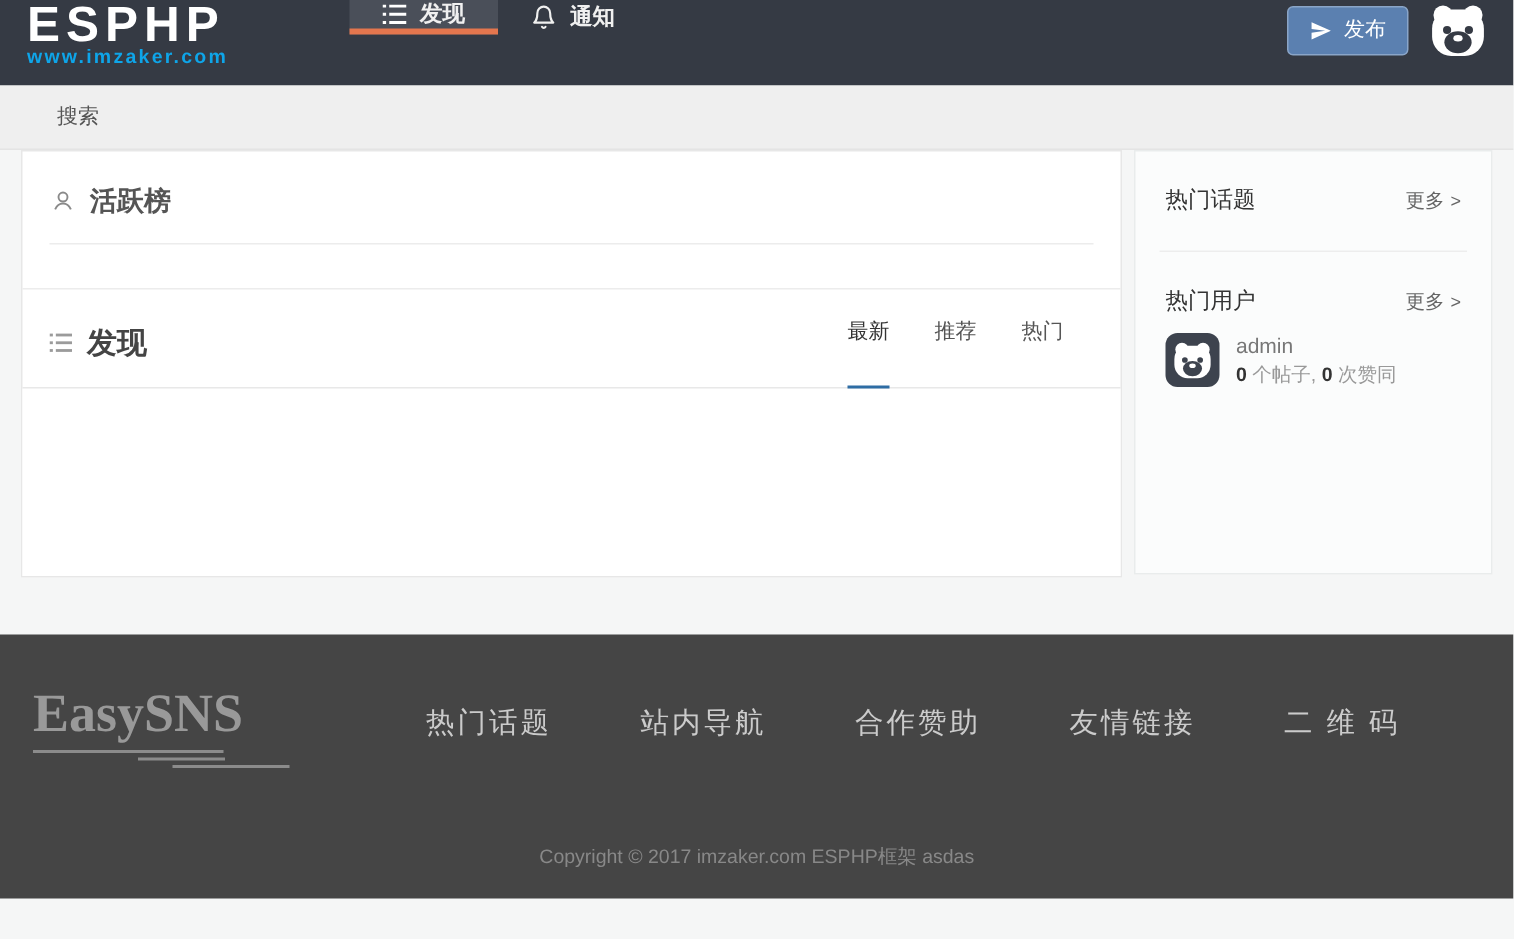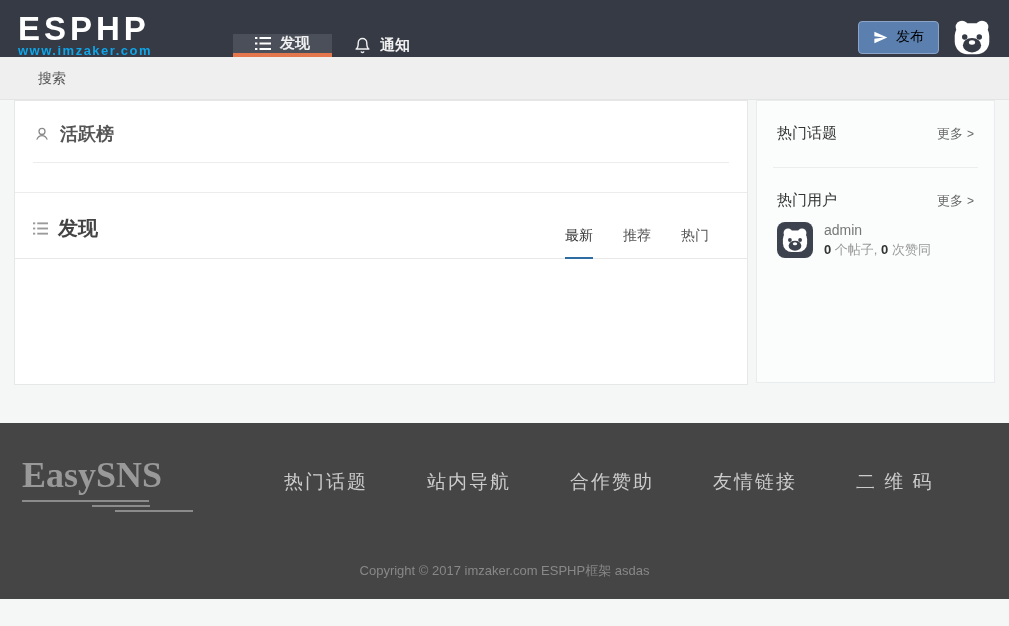--- a/index.html
+++ b/index.html
@@ -2,48 +2,48 @@
 <html><head>
 <meta charset="utf-8">
 <style>
   * { margin:0; padding:0; box-sizing:border-box; }
   html,body { width:1009px; height:626px; overflow:hidden; }
   body { font-family:"Liberation Sans","DejaVu Sans",sans-serif; background:#F5F6F6; }
   a { text-decoration:none; }
   .container { width:981px; margin:0 auto; }
 
   
-  .navbar { height:57px; background:#353A44; display:flex; align-items:flex-end; }
+  .navbar { height:57px; background:#353A44; display:flex; align-items:flex-start; }
   .logo { width:233px; padding-left:18px; display:flex; flex-direction:column; justify-content:center; cursor:pointer; }
   .logo-title { color:#fff; font-size:33px; font-weight:bold; letter-spacing:4px; line-height:31px; }
   .logo-sub { color:#0ea5e9; font-size:13px; font-weight:bold; letter-spacing:1.5px; line-height:13px; }
   .nav-tabs { display:flex; align-items:stretch; }
   .nav-tab { display:flex; align-items:center; gap:9px; padding:0 22px; color:#F0F0F0; font-size:15px; font-weight:bold; cursor:pointer; }
   .nav-tab.active { background:#4A4F59; border-bottom:4px solid #E4764E; }
   .nav-right { margin-left:auto; display:flex; align-items:center; gap:13px; padding-right:17px; }
-  .publish-btn { height:33px; padding:0 14px; background:#5B80B0; border:1px solid #8AA5C8; border-radius:4px; color:#000000; font-size:14px; display:flex; align-items:center; gap:8px; cursor:pointer; font-family:inherit; }
+  .publish-btn { height:33px; padding:0 14px; background:#5B80B0; border:1px solid #8AA5C8; border-radius:4px; color:#ffffff; font-size:14px; display:flex; align-items:center; gap:8px; cursor:pointer; font-family:inherit; }
   .nav-avatar { width:40px; height:40px; cursor:pointer; }
 
   
   .searchbar { height:43px; background:#EFEFEF; border-bottom:1px solid #E4E4E4; display:flex; align-items:center; }
   .search-link { margin-left:24px; color:#555; font-size:14px; cursor:pointer; }
 
   
   .content-row { display:flex; gap:8px; align-items:flex-start; }
   .main-col { width:734px; height:285px; background:#fff; border:1px solid #E7E7E7; }
   .block1 { position:relative; height:92px; border-bottom:1px solid #ECECEC; }
   .b1-title { position:absolute; left:18px; top:21px; display:flex; align-items:center; gap:9px; font-size:18px; color:#555; }
   .b1-divider { position:absolute; left:18px; right:18px; top:61px; height:1px; background:#ECECEC; }
   .b1-stats { position:absolute; right:20px; top:27px; display:flex; gap:16px; font-size:13px; color:#9A9A9A; }
   .stats-title { color:#555; font-weight:bold; }
   .stat-item .v { margin-left:4px; }
   .b2-header { position:relative; height:66px; border-bottom:1px solid #E8E8E8; }
   .b2-title { position:absolute; left:18px; top:22px; display:flex; align-items:center; gap:10px; font-size:20px; color:#444; }
   .tabs { position:absolute; right:38px; bottom:-1px; display:flex; gap:30px; }
-  .tab { font-size:14px; color:#555; padding-bottom:12px; border-bottom:2px solid transparent; cursor:pointer; }
+  .tab { font-size:14px; color:#555; padding-bottom:27px; border-bottom:2px solid transparent; cursor:pointer; }
   .tab.active { color:#333; border-bottom-color:#2E6DA4; }
   .b2-body { height:125px; background:#fff; }
 
   
   .side-col { width:239px; height:283px; background:#FBFCFC; border:1px solid #E9ECEC; padding:0 16px; }
   .side-section { padding:23px 4px 24px; border-bottom:1px solid #EDEDED; display:flex; justify-content:space-between; align-items:flex-end; }
   .side-section.last { border-bottom:none; padding-bottom:10px; }
   .side-title { font-size:15px; color:#333; }
   .side-action { font-size:13px; color:#666; cursor:pointer; }
   .side-action .arrow { margin-left:4px; font-size:12px; }

